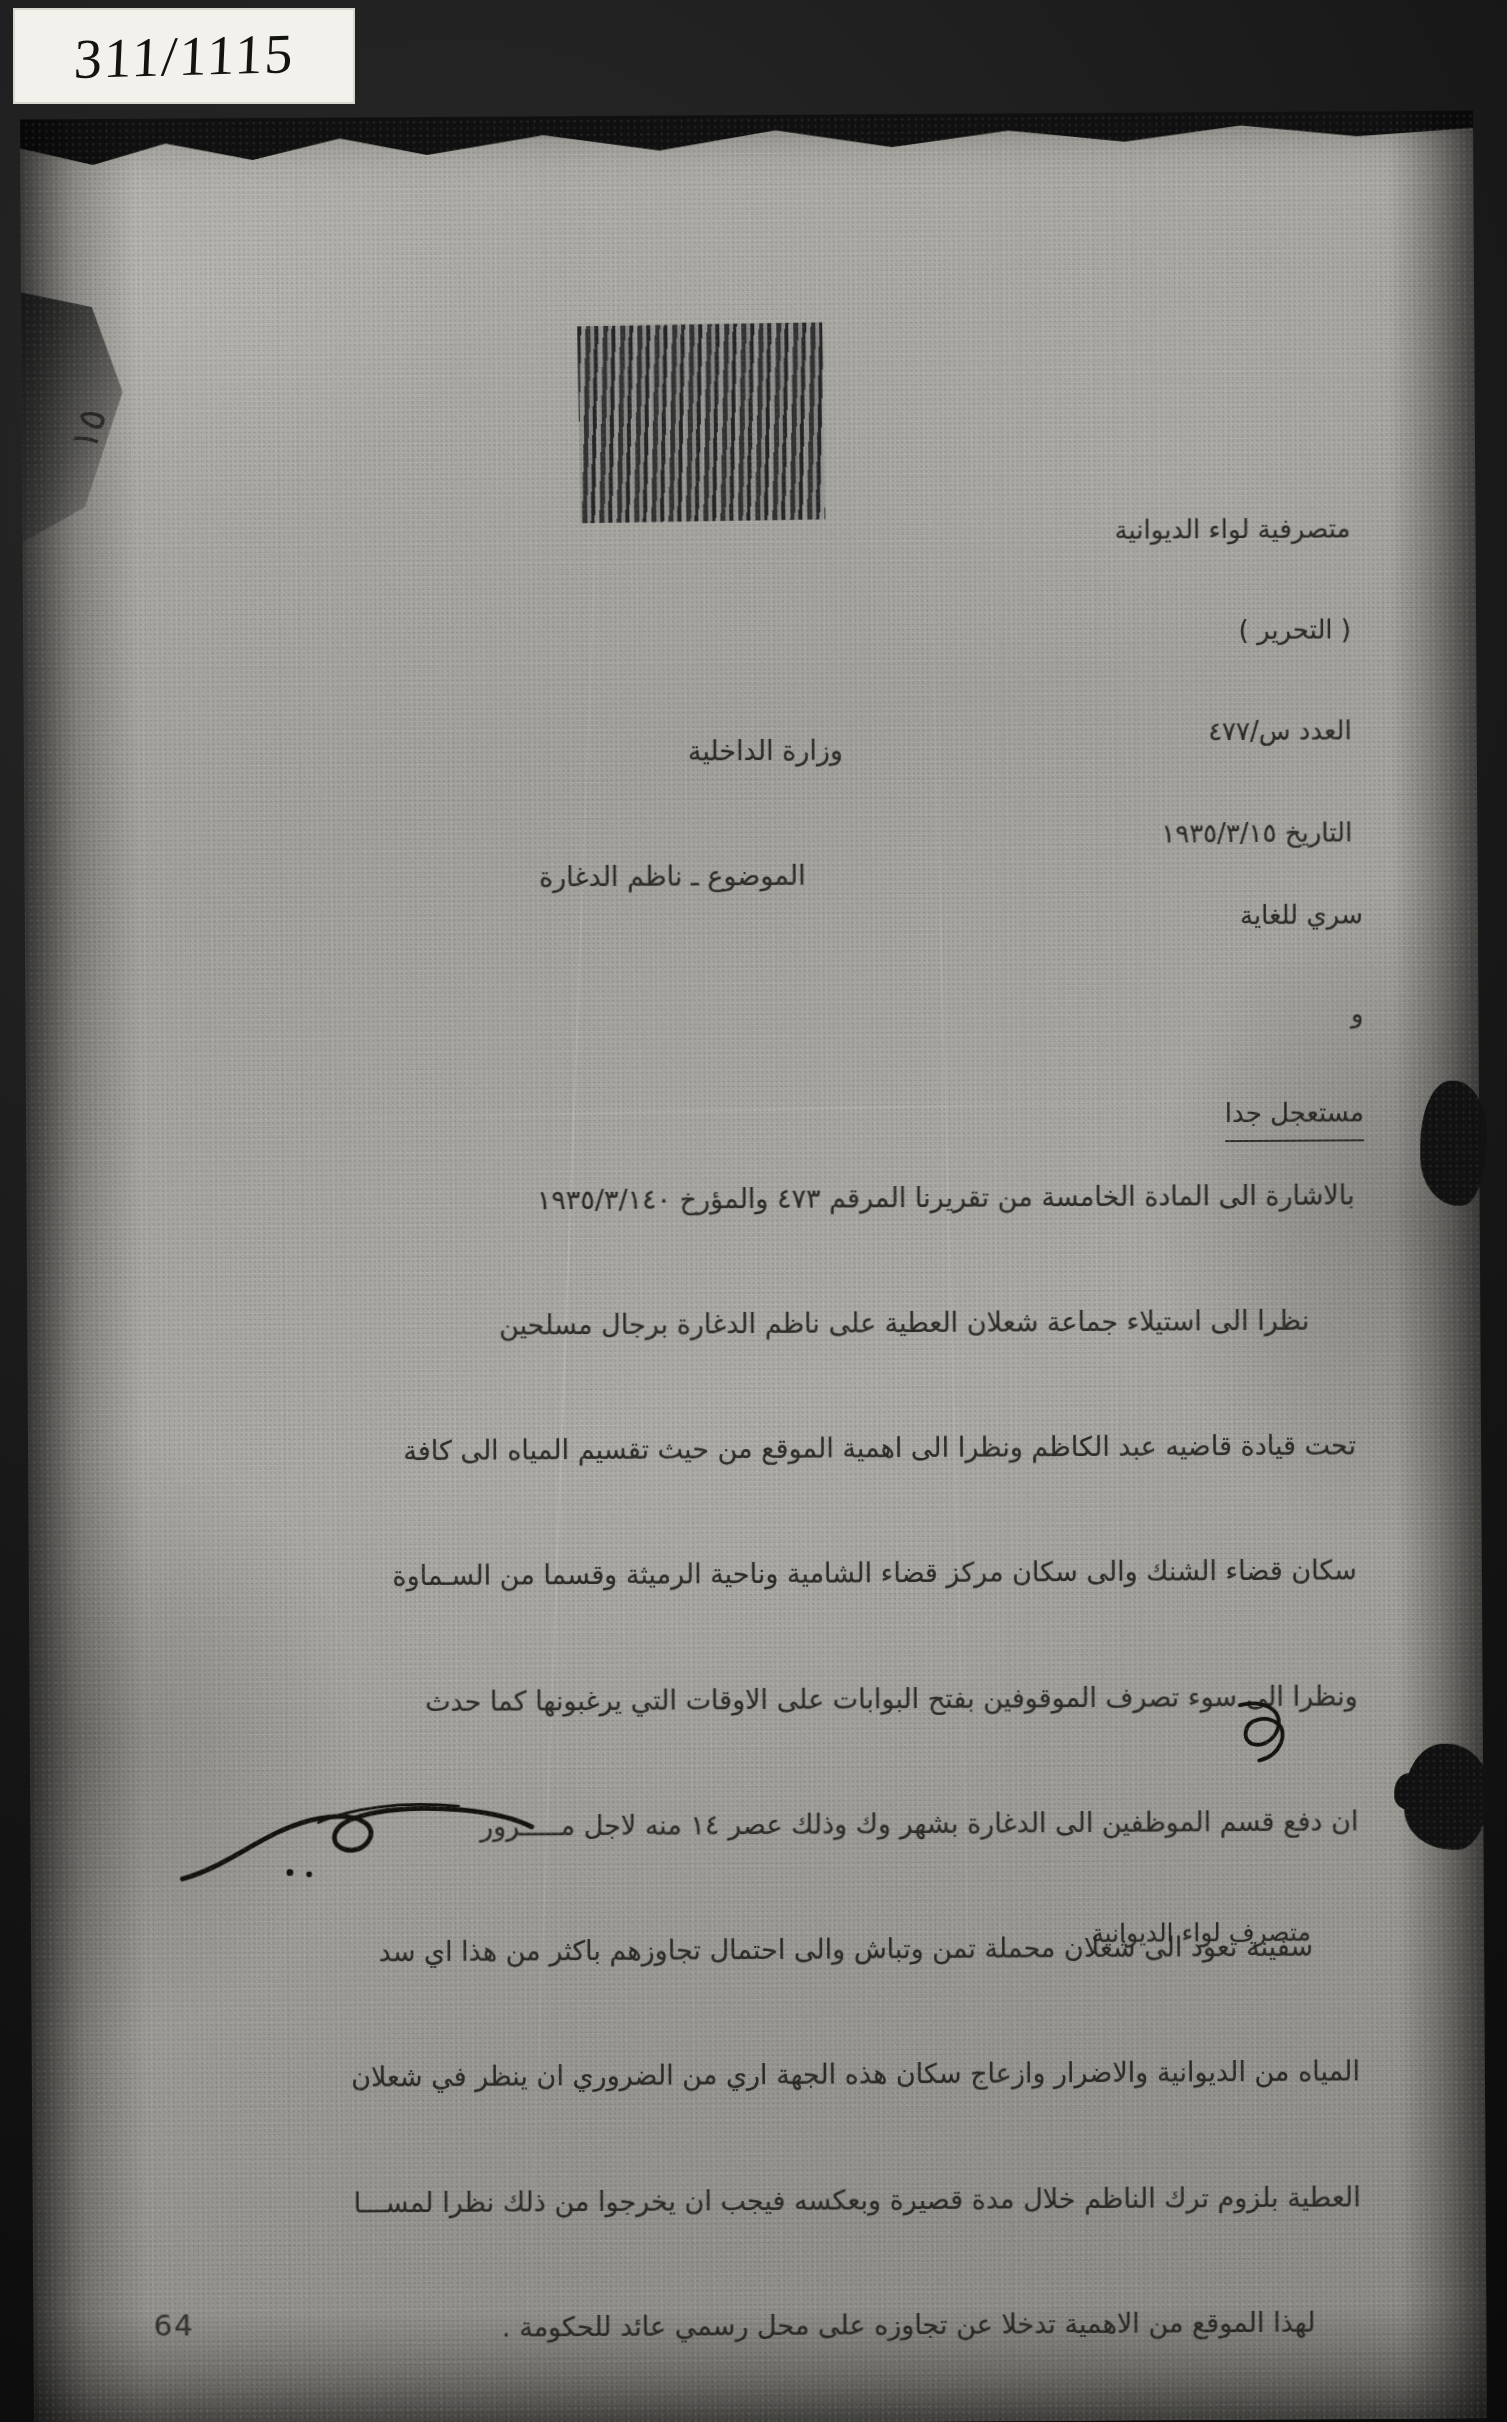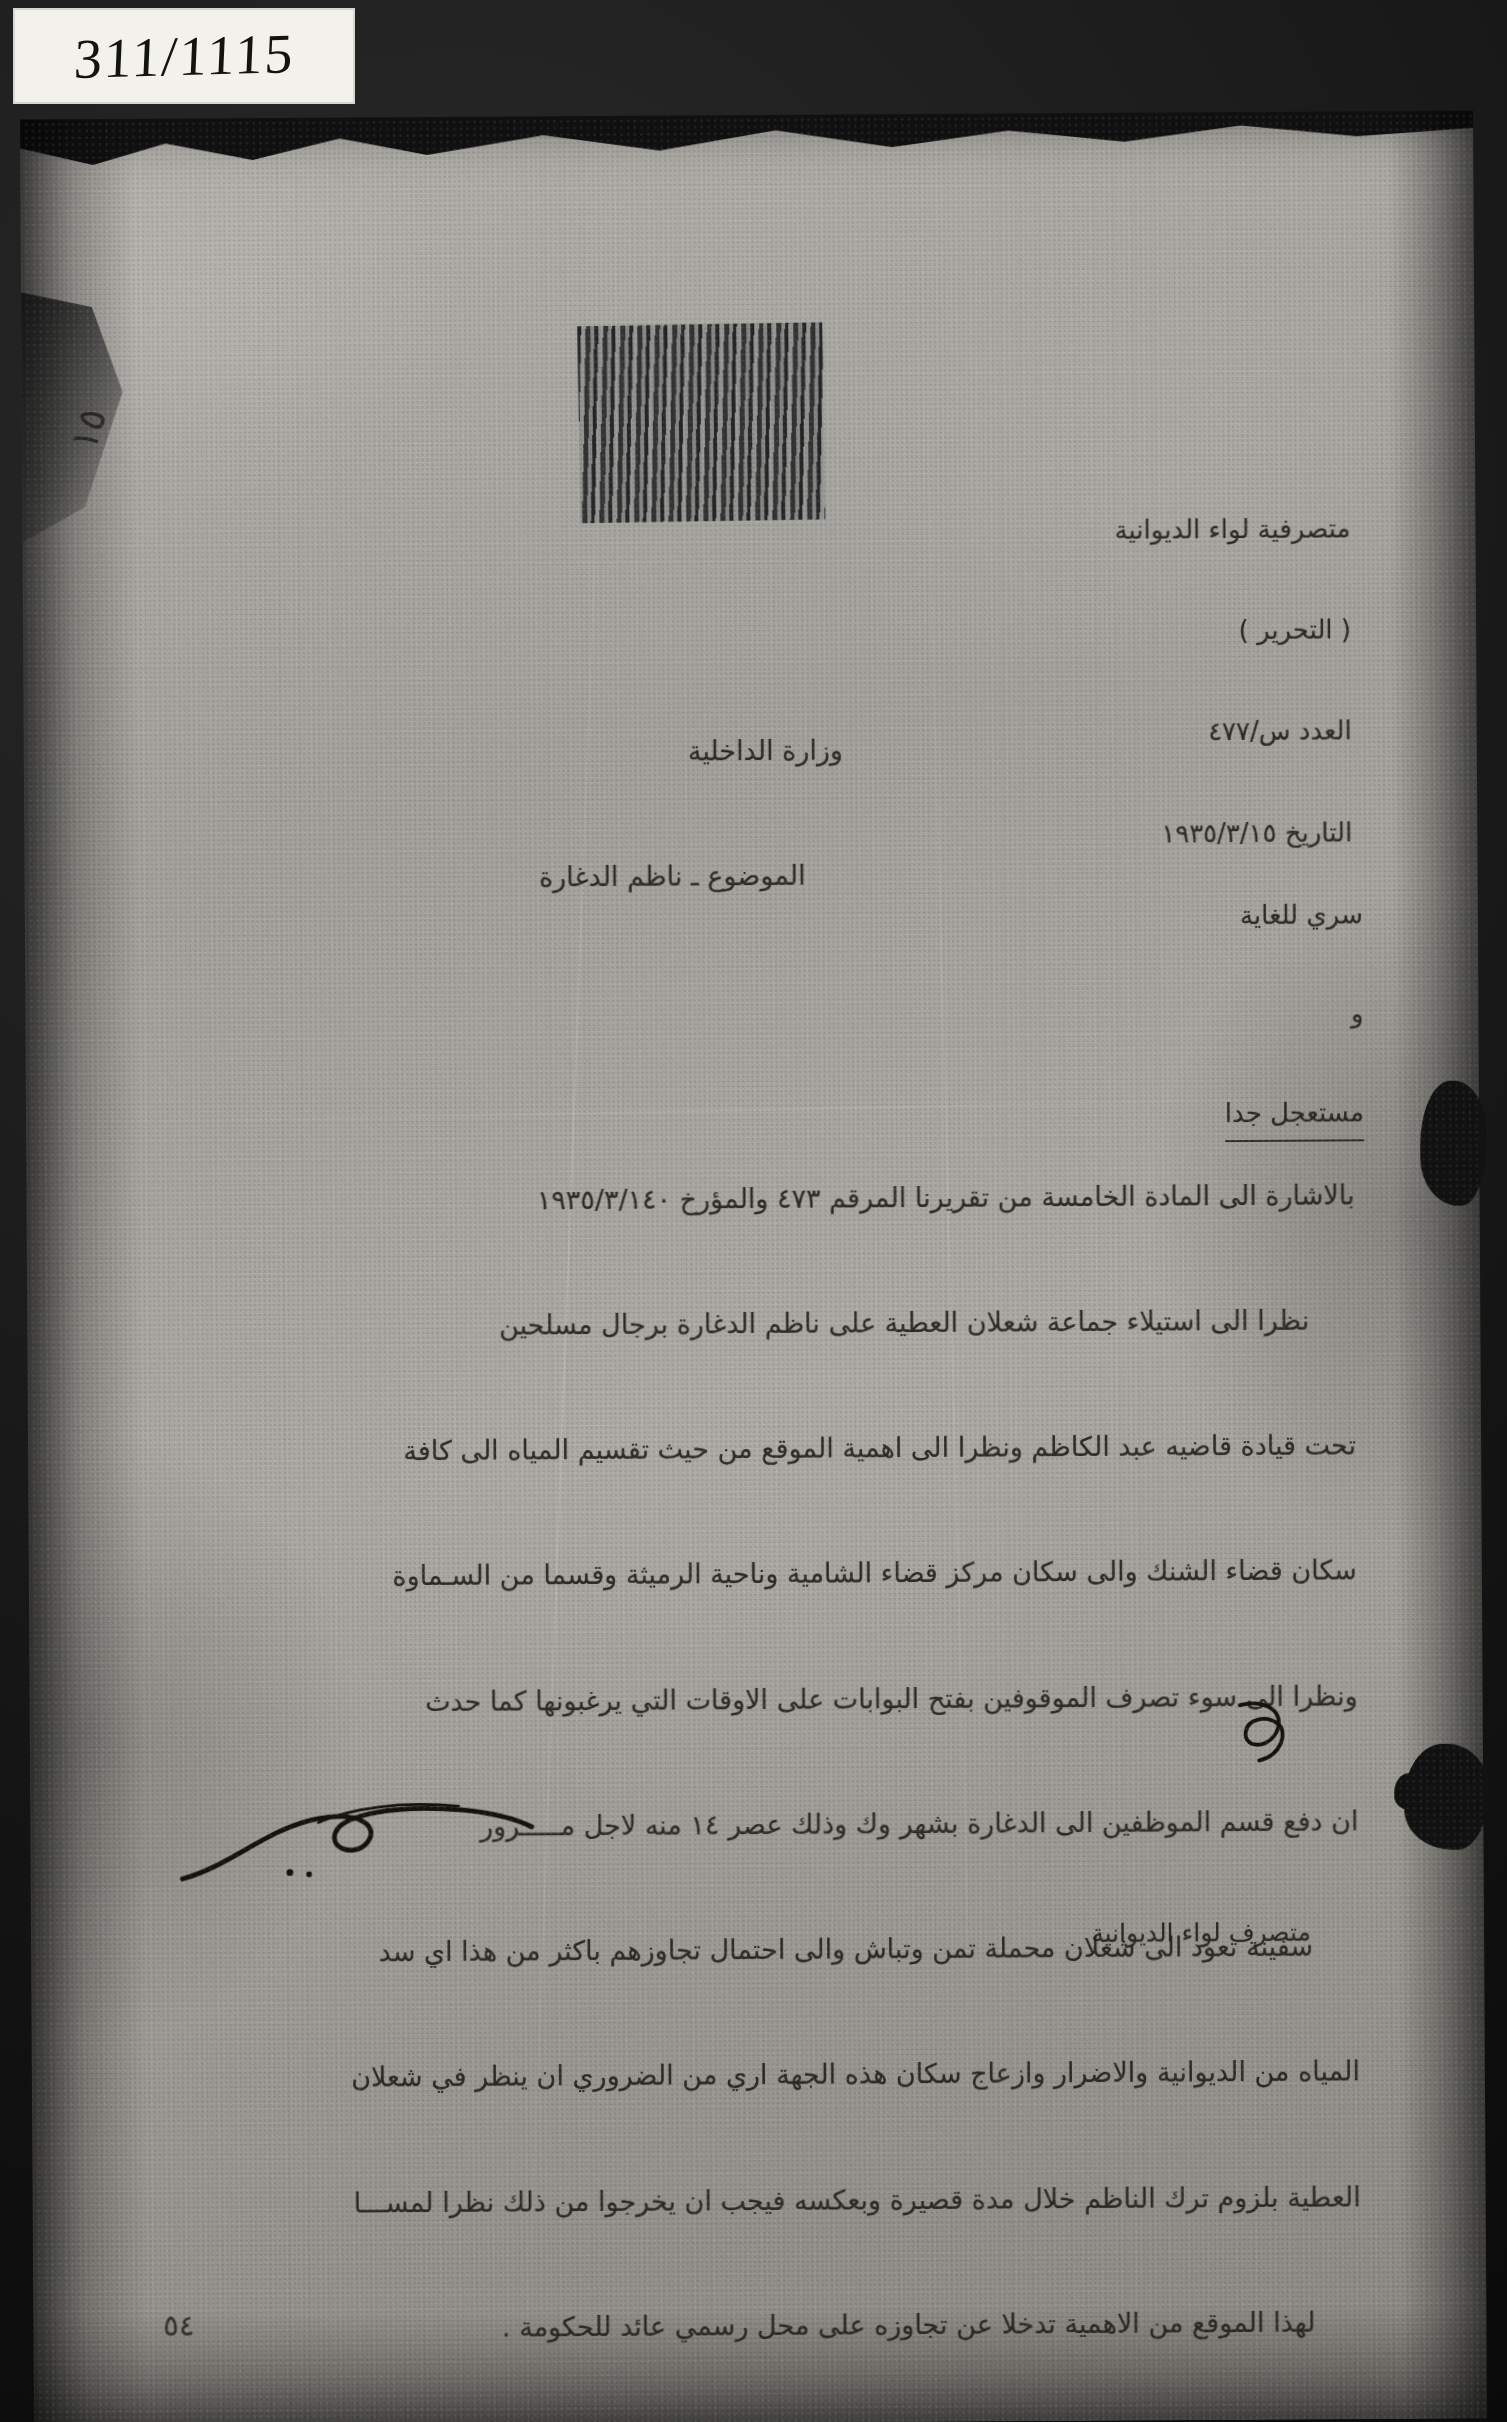--- a/index.html
+++ b/index.html
@@ -340,21 +340,21 @@
       <circle cx="120" cy="86" r="3.5" fill="#141310"></circle>
       <circle cx="140" cy="88" r="3" fill="#141310"></circle>
     </svg>
 
     <svg class="sig-svg" id="sig-small" width="86" height="86" viewBox="0 0 90 90">
       <path d="M20 18 C 52 10, 70 30, 56 50 C 46 64, 24 62, 26 46 C 28 32, 48 28, 60 38 C 70 46, 64 70, 40 76" fill="none" stroke="#141310" stroke-width="4" stroke-linecap="round"></path>
     </svg>
 
     <div class="hand" id="signature-caption">متصرف لواء الديوانية</div>
 
-    <div class="hand" id="page-number">٥٤</div>
+    <div class="hand" id="page-number">64</div>
 
     <div class="grain"></div>
     <div class="grain2"></div>
   </div>
 
   <div class="ref-label">
     <span>311/1115</span>
   </div>
 
 </div>

